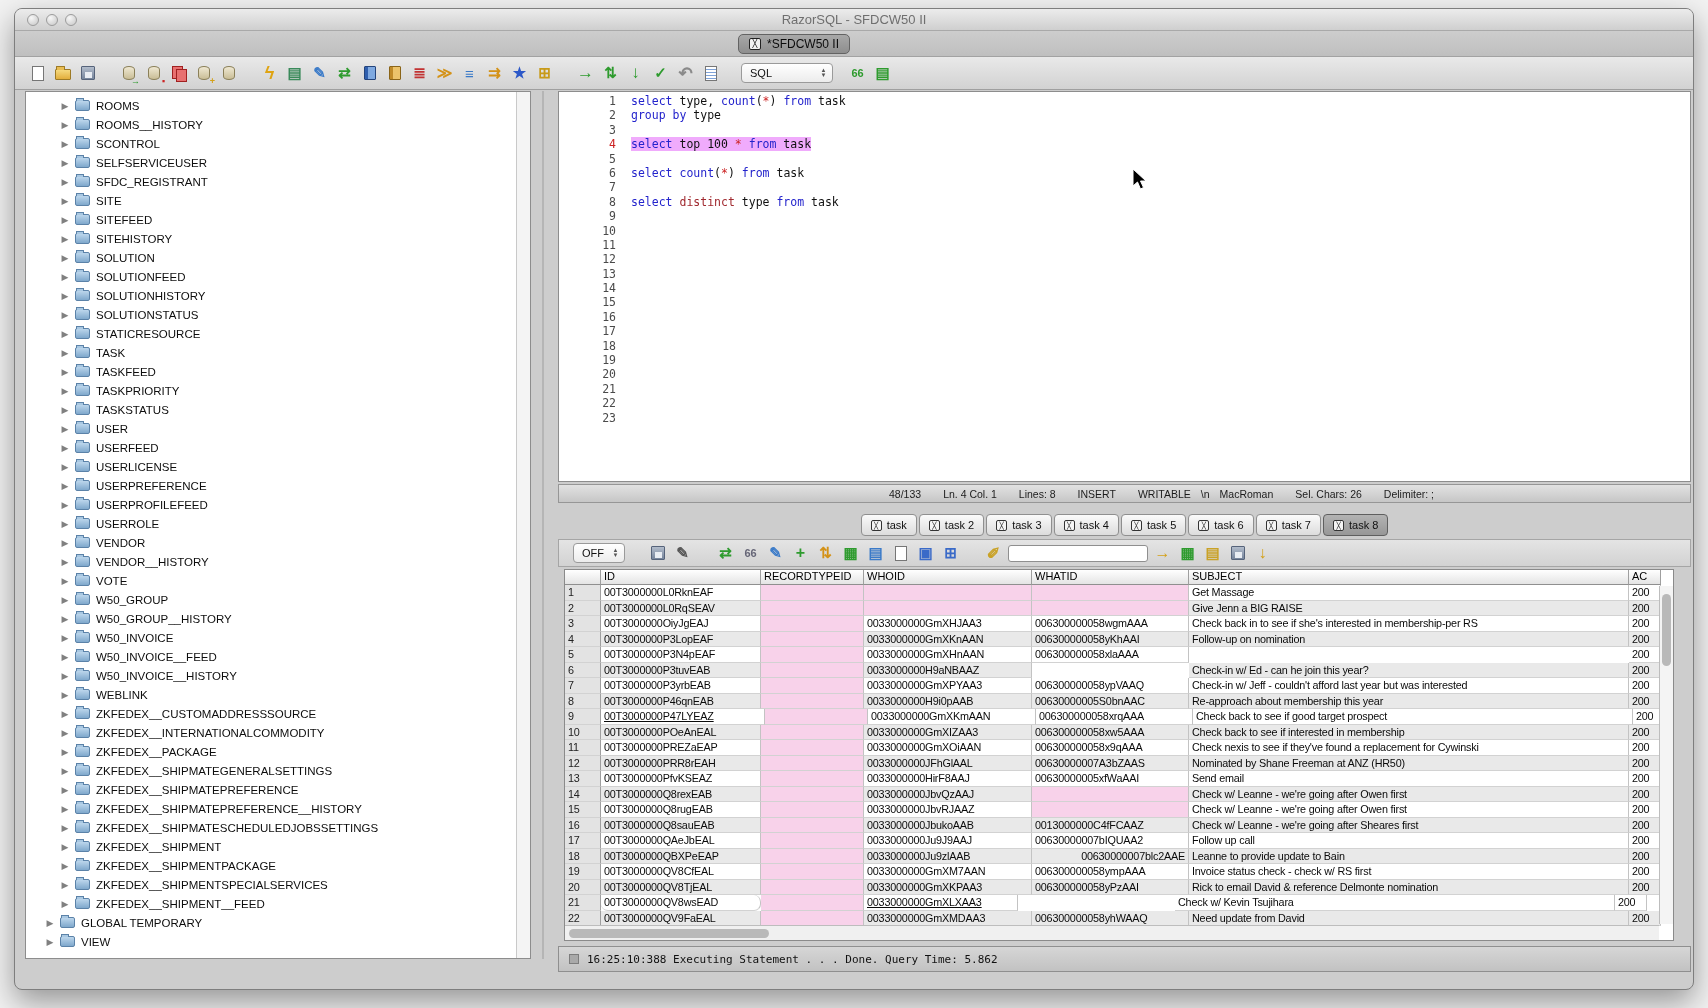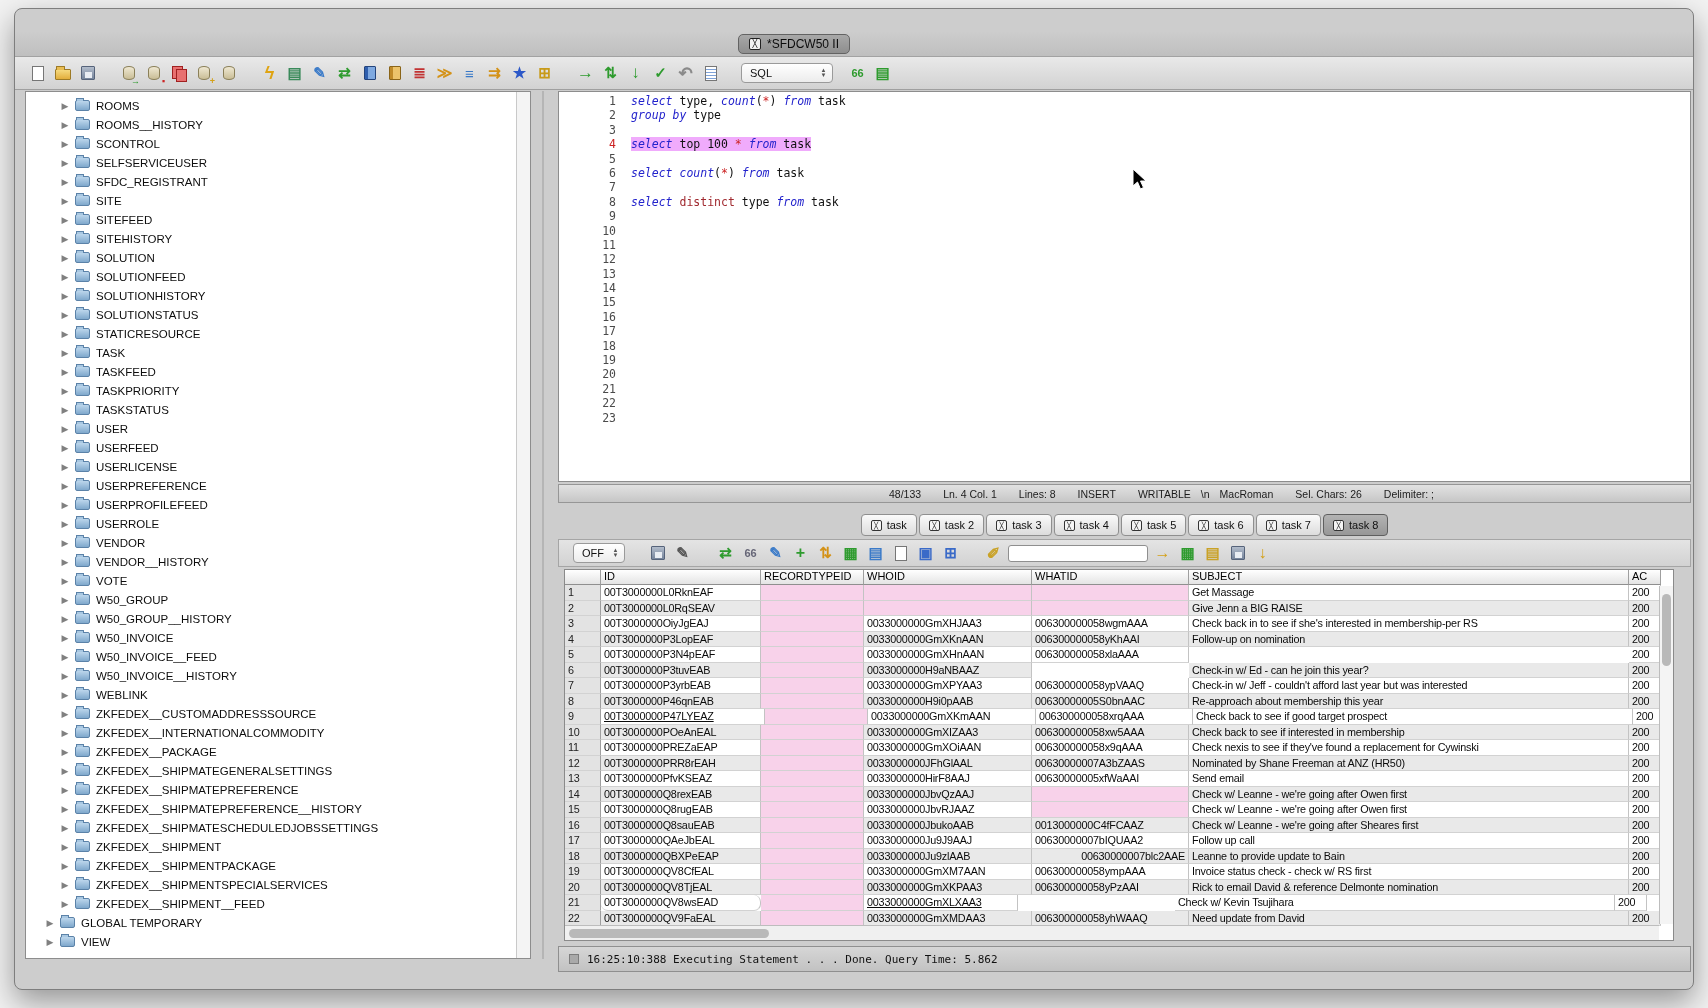--- a/index.html
+++ b/index.html
@@ -87,21 +87,21 @@
   
   .editor { position:absolute; left:8px; top:0; width:1133px; height:391px;
     background:#fff; border:1px solid #8d8d8d; overflow:hidden; }
   .ed-inner { position:absolute; left:0; top:2px; right:0; display:flex; }
   .gutter { width:64px; text-align:right; padding-right:7px; flex:none; }
   .gutter div, .codeline { height:14.4px; line-height:14.4px;
     font-family:"DejaVu Sans Mono", monospace; font-size:11.5px; }
   .gutter div { color:#4a4a4a; }
   .gutter div.redln { color:#cc2222; }
   .code { padding-left:8px; white-space:pre; }
-  .tok-k { color:#2323cc;font-style:italic; } .tok-t { color:#101010; } .tok-r { color:#cc2222; } .tok-d { color:#a0292f; }
+  .tok-k { color:#2323cc; } .tok-t { color:#101010; } .tok-r { color:#cc2222; } .tok-d { color:#a0292f; }
   .sel { background:#f0abfc; }
 
   .ed-status { position:absolute; left:8px; top:393px; width:1133px; height:19px;
     background:linear-gradient(#e2e2e2,#c6c6c6); border:1px solid #969696;
     display:flex; align-items:center; gap:22px; font-size:10.5px; color:#1c1c1c; padding-left:330px; }
 
   
   .rtabs { position:absolute; left:8px; top:420px; width:1133px; height:25px;
     display:flex; justify-content:center; align-items:flex-end; gap:2px; }
   .rtab { height:22px; padding:0 9px; display:flex; align-items:center; gap:5px;
@@ -147,20 +147,28 @@
     font-family:"DejaVu Sans Mono", monospace; font-size:11px; color:#111; }
   .sq { width:10px; height:10px; background:#a9a9a9; border:1px solid #7d7d7d; }
 
   .cursor-svg { position:absolute; left:1131px; top:168px; }
 </style>
 </head>
 <body>
 
 <div class="window">
 
+  <div class="titlebar">
+    <div class="traffic">
+      <span class="tl"></span>
+      <span class="tl"></span>
+      <span class="tl"></span>
+    </div>
+    <div class="title">RazorSQL - SFDCW50 II</div>
+  </div>
 
   <div class="tabstrip">
     <div class="doc-tab">
       <span class="xbox">╳</span>
       <span>*SFDCW50 II</span>
     </div>
   </div>
 
   <div class="toolbar" id="main-toolbar">
 

